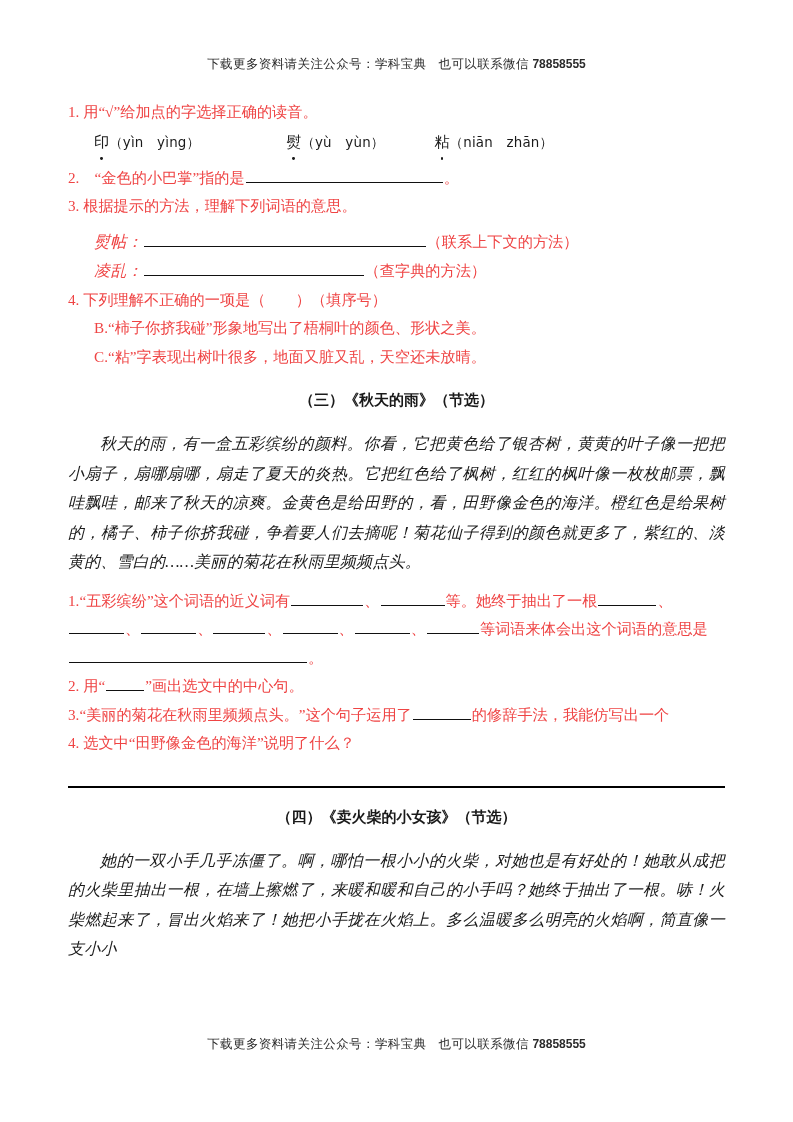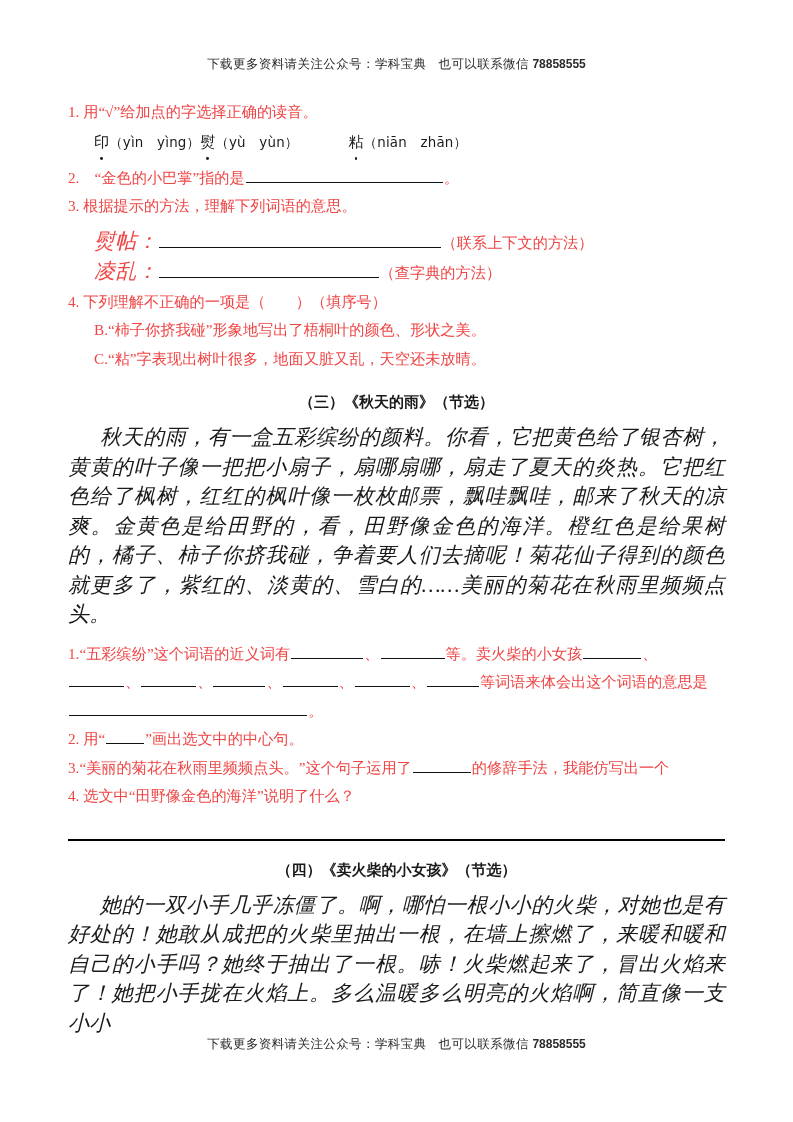--- a/index.html
+++ b/index.html
@@ -61,21 +61,21 @@
   .indent1 { padding-left: 26px; }
 
   
   .pyrow {
     font-size: 15.2px;
     line-height: 30px;
     padding-left: 26px;
     white-space: nowrap;
   }
   .pyitem { display: inline-block; }
-  .pyitem.sp2 { }
+  .pyitem.sp2 { margin-left: 86px; }
   .pyitem.sp3 { margin-left: 50px; }
   .dotchar {
     position: relative;
     display: inline-block;
   }
   .dotchar::after {
     content: "";
     position: absolute;
     left: 50%;
     margin-left: -1.4px;
@@ -97,23 +97,24 @@
     border-bottom: 1.15px solid #111;
     vertical-align: baseline;
     height: 15px;
     margin: 0 1px;
   }
 
   
   .kai {
     font-family: "Liberation Serif", "DejaVu Serif", serif;
     font-style: italic;
-    font-size: 21px;
+    font-size: 16px;
     line-height: 29.5px;
     letter-spacing: 0.2px;
+    margin-top: 8px;
   }
   .passage {
     text-align: justify;
     text-justify: inter-character;
   }
   .passage .p1 { text-indent: 32px; }
 
   
   .sect {
     text-align: center;
@@ -181,21 +182,21 @@
 
     <div class="spacer6"></div>
 
     <div class="kai passage">
       <div class="p1">秋天的雨，有一盒五彩缤纷的颜料。你看，它把黄色给了银杏树，黄黄的叶子像一把把小扇子，扇哪扇哪，扇走了夏天的炎热。它把红色给了枫树，红红的枫叶像一枚枚邮票，飘哇飘哇，邮来了秋天的凉爽。金黄色是给田野的，看，田野像金色的海洋。橙红色是给果树的，橘子、柿子你挤我碰，争着要人们去摘呢！菊花仙子得到的颜色就更多了，紫红的、淡黄的、雪白的……美丽的菊花在秋雨里频频点头。</div>
     </div>
 
     <div class="spacer10"></div>
 
     <div class="ln">
-      <span>1.“五彩缤纷”这个词语的近义词有</span><span class="blank" style="width:72px"></span><span>、</span><span class="blank" style="width:64px"></span><span>等。卖火柴的小女孩</span><span class="blank" style="width:58px"></span><span>、</span>
+      <span>1.“五彩缤纷”这个词语的近义词有</span><span class="blank" style="width:72px"></span><span>、</span><span class="blank" style="width:64px"></span><span>等。她终于抽出了一根</span><span class="blank" style="width:58px"></span><span>、</span>
     </div>
 
     <div class="ln">
       <span class="blank" style="width:55px"></span><span>、</span><span class="blank" style="width:55px"></span><span>、</span><span class="blank" style="width:52px"></span><span>、</span><span class="blank" style="width:55px"></span><span>、</span><span class="blank" style="width:55px"></span><span>、</span><span class="blank" style="width:52px"></span><span>等词语来体会出这个词语的意思是</span>
     </div>
 
     <div class="ln">
       <span class="blank" style="width:238px"></span><span>。</span>
     </div>
 

